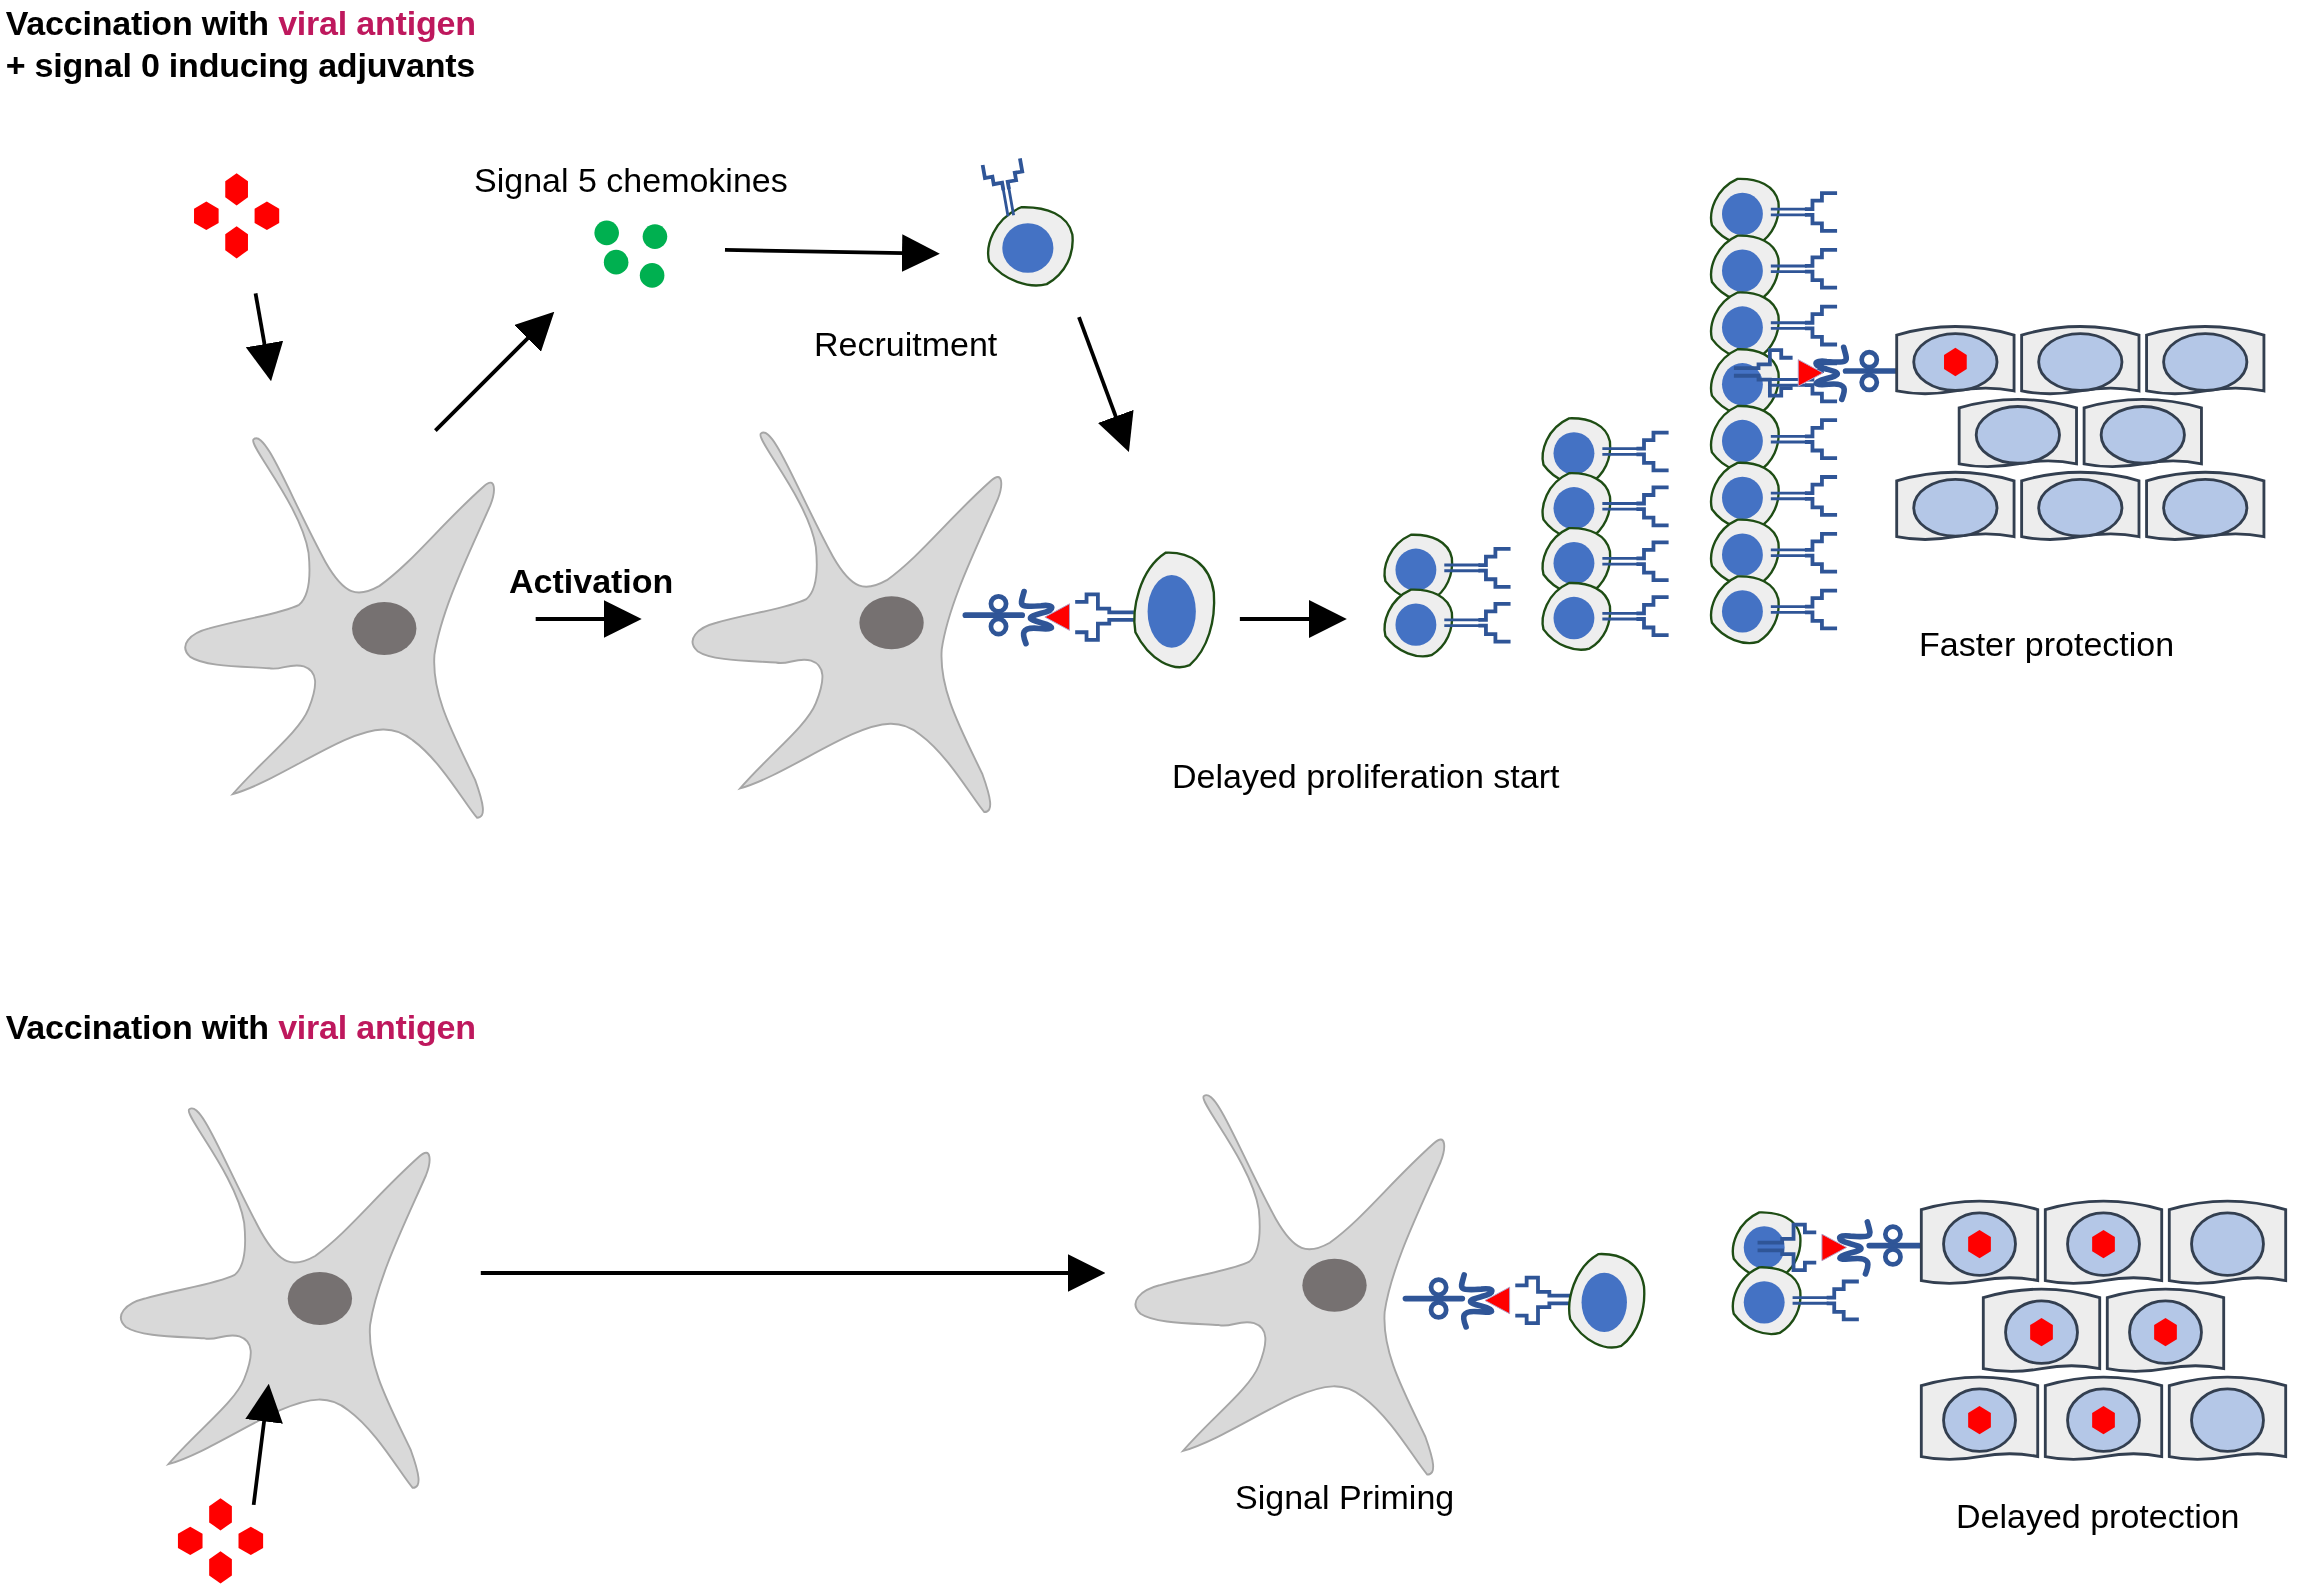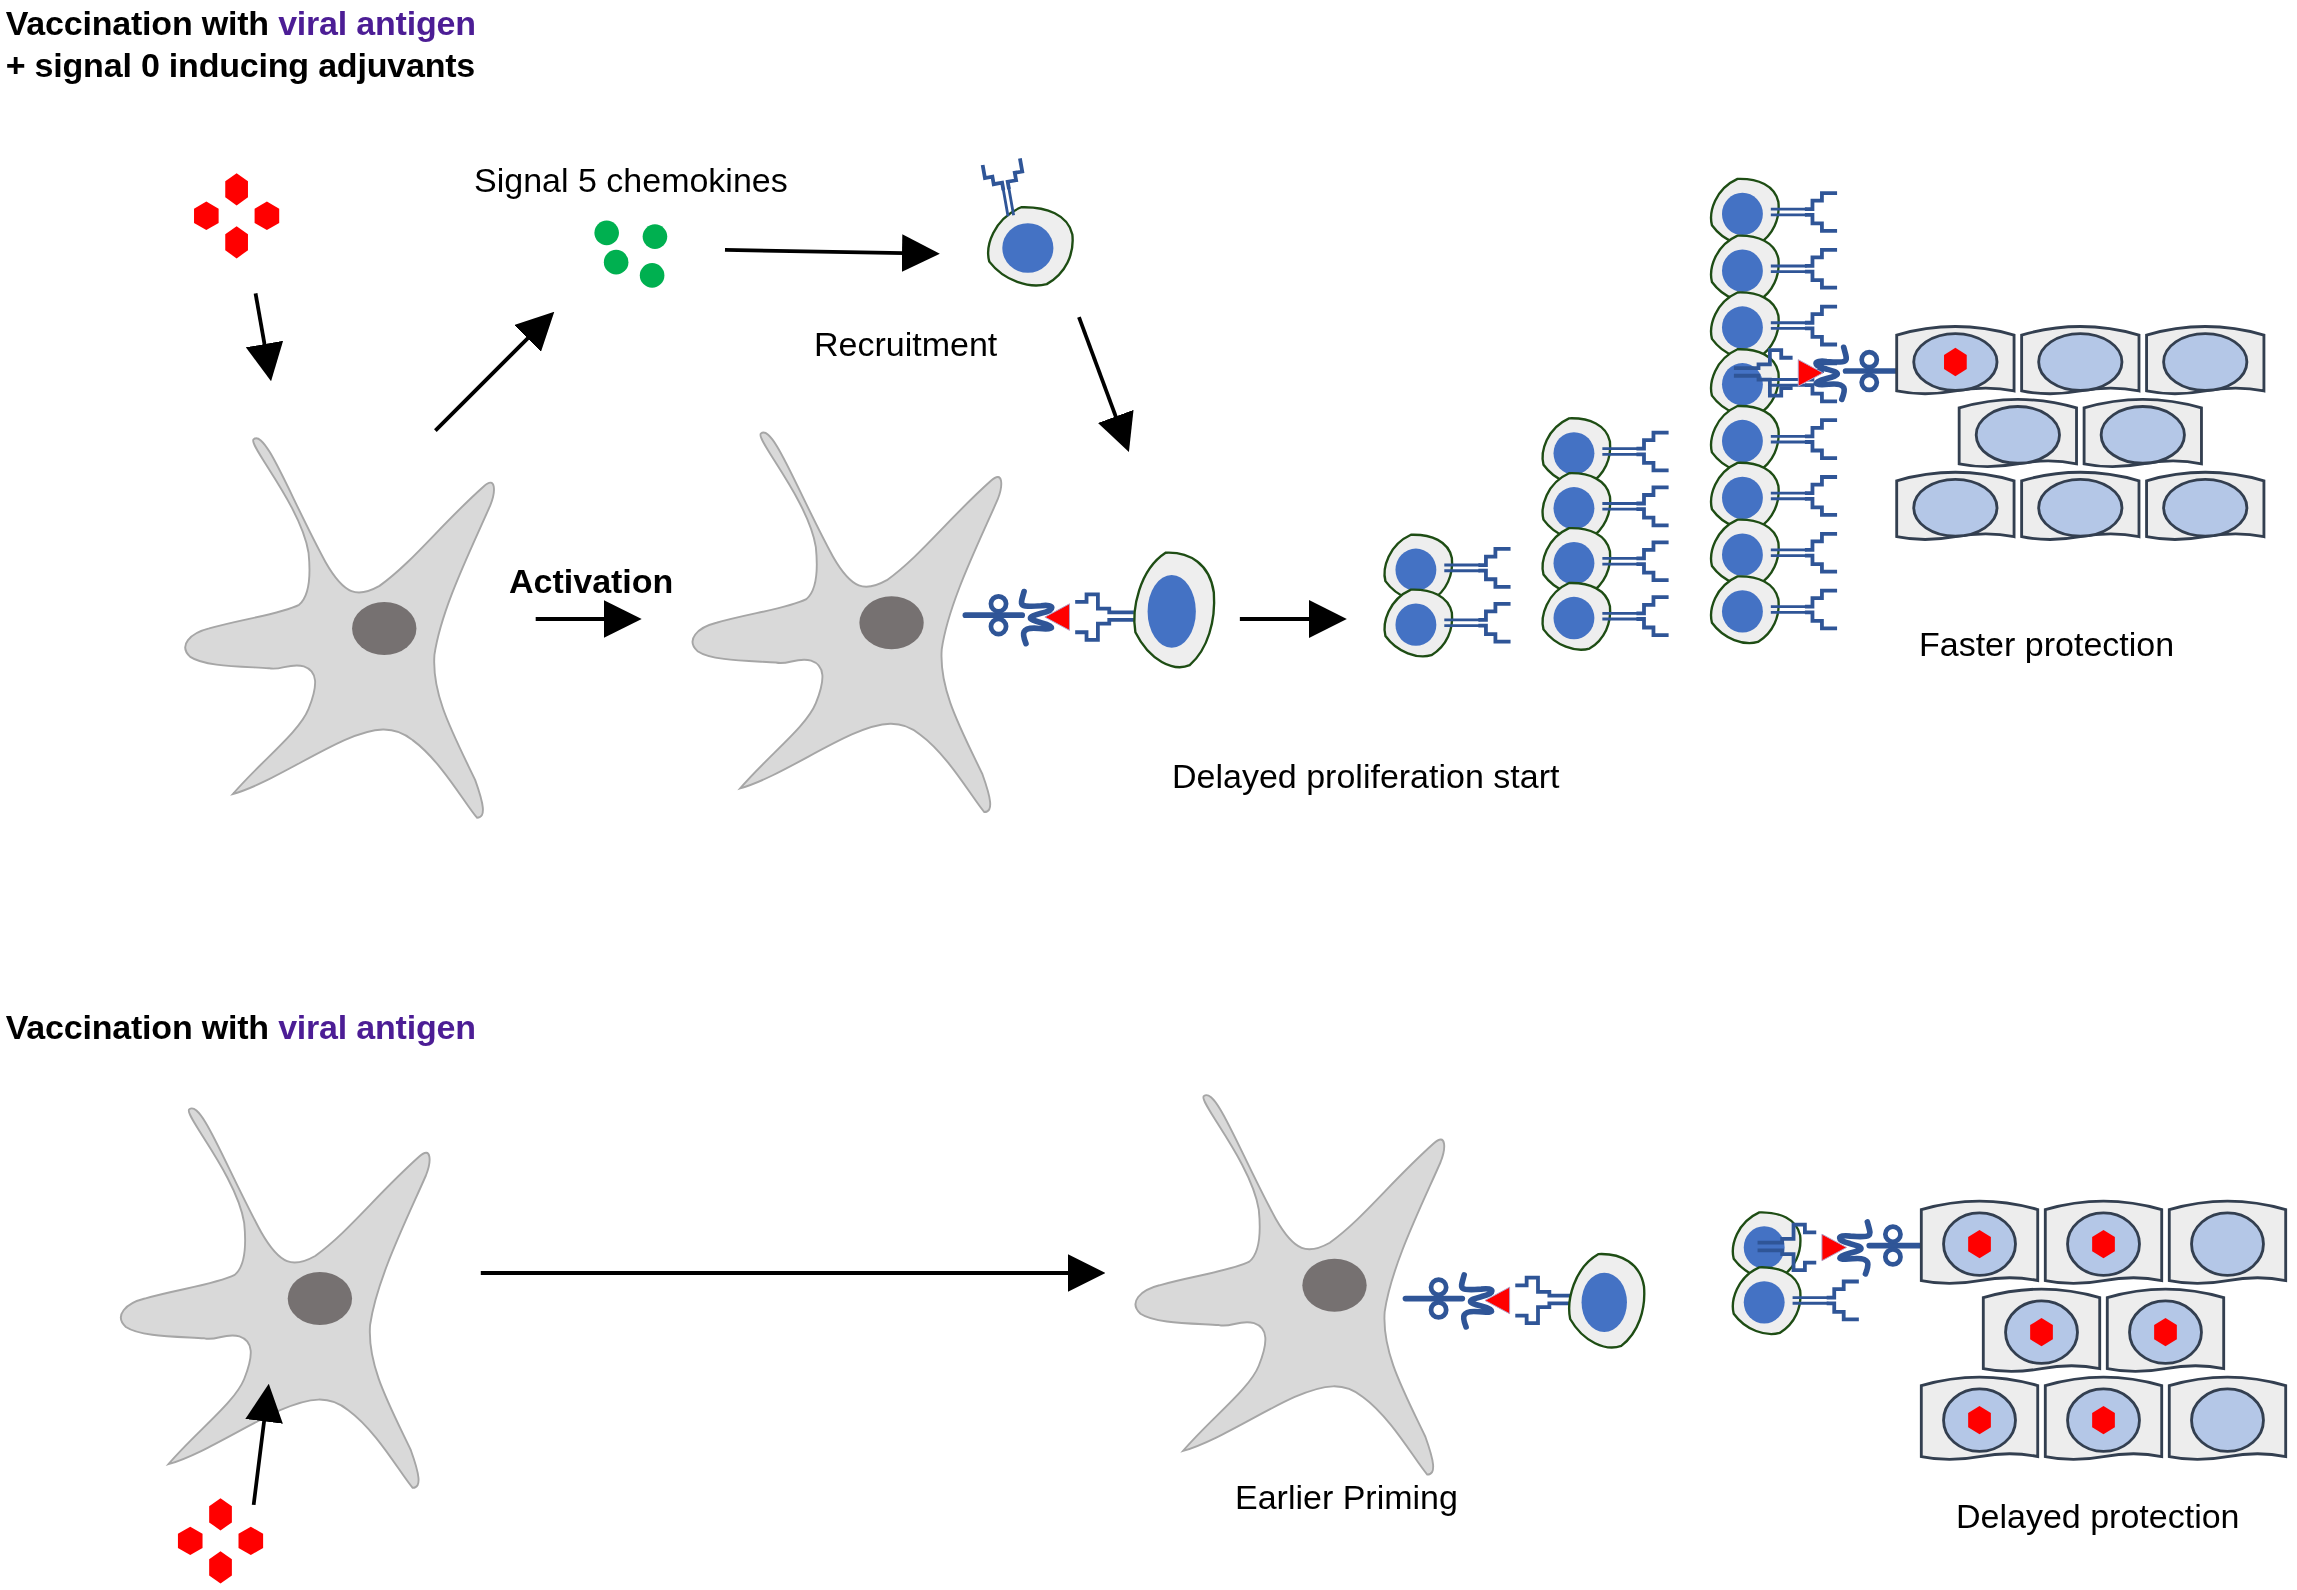--- a/index.html
+++ b/index.html
@@ -1,20 +1,20 @@
 <!DOCTYPE html>
 <html style="font-size:15px"><head>
 <meta charset="utf-8">
 <style>
   html, body { margin: 0; padding: 0; background: #ffffff; }
   body { width: 2298px; height: 1591px; position: relative; overflow: hidden;
          font-family: "Liberation Sans", sans-serif; }
   .heading { position: absolute; left: 5.7px; font-weight: bold; font-size: 34px; line-height: 42px;
              color: #000; letter-spacing: -0.2px; }
-  .heading .red { color: #4c1d95; margin-top: 8px; }
+  .heading .red { color: #be185d; margin-top: 8px; }
   .label { position: absolute; font-size: 34px; color: #000; white-space: nowrap; line-height: 38px; }
   svg#diagram { position: absolute; left: 0; top: 0; }
 </style>
 </head>
 <body>
 
 <svg id="diagram" width="2298" height="1591" viewBox="0 0 2428 1681" xmlns="http://www.w3.org/2000/svg">
   <defs>
     <marker id="arrowhead" markerWidth="10" markerHeight="10" refX="8" refY="5" orient="auto" markerUnits="strokeWidth">
       <path d="M0,0 L10,5 L0,10 z" fill="#000"></path>
@@ -327,15 +327,15 @@
 </div>
 <div class="label" style="left:474px; top:161px;">Signal 5 chemokines</div>
 <div class="label" style="left:814px; top:309px;margin-top:16px;">Recruitment</div>
 <div class="label" style="left:509px; top:562px;font-weight:bold;">Activation</div>
 <div class="label" style="left:1172px; top:757px;">Delayed proliferation start</div>
 <div class="label" style="left:1919px; top:625px;">Faster protection</div>
 
 <div class="heading" style="top:1006px;">
   <div><span>Vaccination with </span><span class="red">viral antigen</span></div>
 </div>
-<div class="label" style="left:1235px; top:1478px;">Earlier Priming</div>
+<div class="label" style="left:1235px; top:1478px;">Signal Priming</div>
 <div class="label" style="left:1956px; top:1497px;">Delayed protection</div>
 
 
 </body></html>

